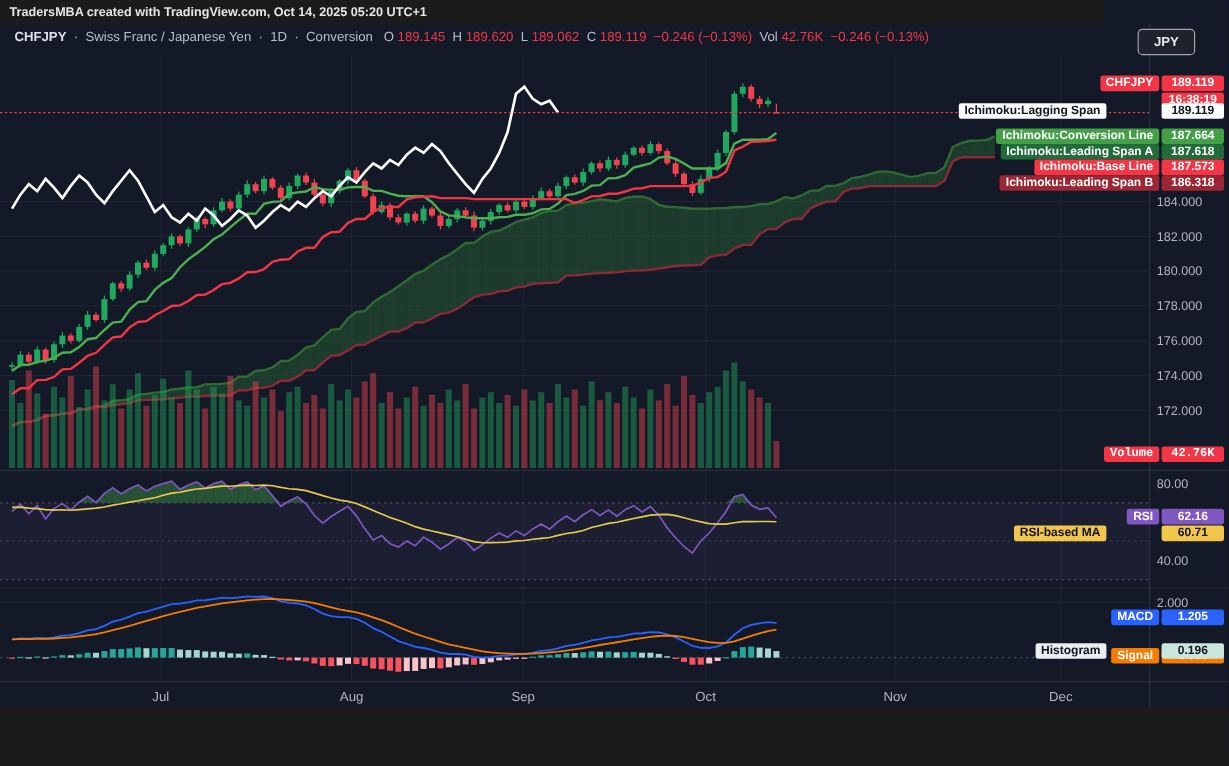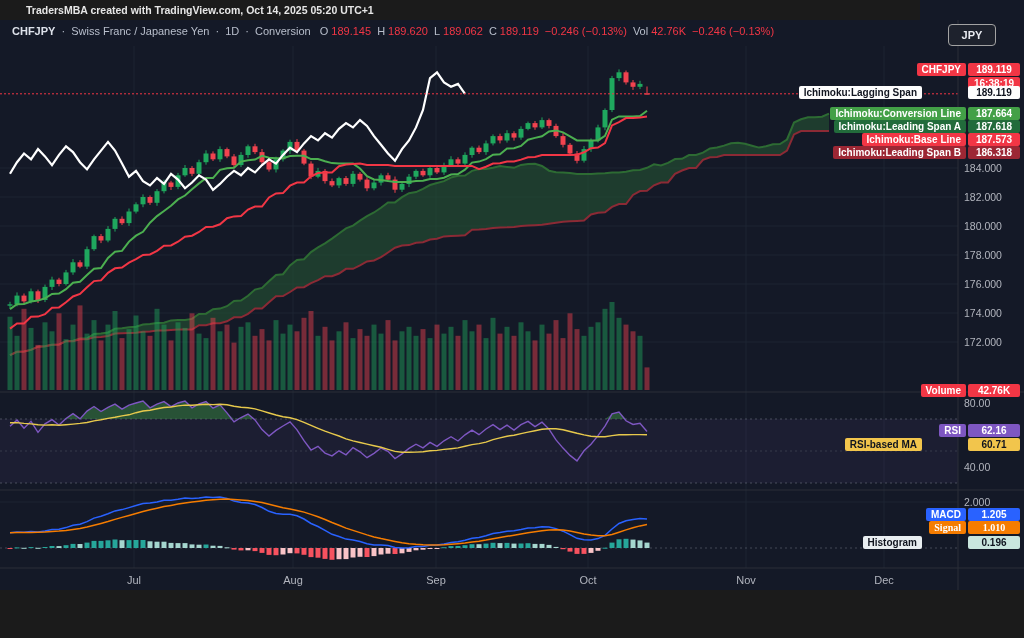--- a/index.html
+++ b/index.html
@@ -1,39 +1,39 @@
 <!DOCTYPE html>
 <html><head>
 <meta charset="utf-8">
 <style>
   html,body{margin:0;padding:0;background:#101010;}
   #app{position:relative;width:1024px;height:638px;overflow:hidden;
        font-family:"Liberation Sans",sans-serif;background:#141927;}
   .topbar{position:absolute;left:0;top:0;width:920px;height:20px;background:#1b1b1b;
-          color:#e6e6e6;font-size:10.5px;font-weight:bold;line-height:20px;padding-left:26px;box-sizing:border-box;}
+          color:#e6e6e6;font-size:10.5px;font-weight:bold;line-height:20px;padding-left:8px;box-sizing:border-box;}
   .footer{position:absolute;left:0;top:590px;width:1024px;height:48px;background:#1b1b1b;}
   .symbolbar{position:absolute;left:12px;top:25px;height:18px;font-size:11px;color:#b9bfcc;white-space:nowrap;z-index:5;}
   .symbolbar .t{color:#dde1ea;font-weight:bold;}
   .symbolbar .red{color:#f23645;}
   .symbolbar span{margin-right:3px;}
   .jpybtn{position:absolute;right:28px;top:24px;width:46px;height:20px;background:#1e222d;border:1px solid #a3a3a3;
           border-radius:4px;color:#e8eaf0;font-size:11px;font-weight:bold;text-align:center;line-height:20px;z-index:6;}
   #svg-holder{position:absolute;left:0;top:20px;width:1024px;height:570px;}
   .badge{position:absolute;display:flex;gap:2px;font-size:10px;font-weight:bold;line-height:13px;z-index:7;}
   .badge .lb{padding:0 5px;border-radius:2px;height:13px;}
   .badge .vl{width:52px;text-align:center;border-radius:2px;height:13px;}
   .wt{color:#fff;} .dk{color:#10141f;margin-left:44px;}
   .bg-red{background:#f23645;} .bg-white{background:#fdfdfd;} .bg-green{background:#43a047;}
   .bg-dgreen{background:#226b3b;} .bg-dred{background:#9c2734;} .bg-purple{background:#7e57c2;}
   .bg-yellow{background:#f2c54c;} .bg-blue{background:#2962ff;} .bg-orange{background:#f57c00;}
   .bg-pale{background:#e9eef1;} .bg-paleteal{background:#c9e6de;}
   .b-symbol{top:63px;right:4px;} .b-count{top:77px;right:4px;} .b-lag{top:86px;right:4px;}
   .b-conv{top:107px;right:4px;} .b-spana{top:120px;right:4px;} .b-base{top:133px;right:4px;}
-  .b-spanb{top:146px;right:4px;} .b-vol{top:384px;right:4px;} .b-rsi{top:424px;right:4px;}
-  .b-rsima{top:438px;right:4px;} .b-macd{top:508px;right:4px;} .b-signal{top:521px;right:4px;font-family:Liberation Serif, serif;}
+  .b-spanb{top:146px;right:4px;} .b-vol{top:372px;right:4px;font-family:Liberation Mono, monospace;} .b-rsi{top:424px;right:4px;}
+  .b-rsima{top:438px;right:4px;} .b-macd{top:508px;right:4px;} .b-signal{top:540px;right:4px;}
   .b-hist{top:536px;right:4px;}
 </style>
 </head>
 <body>
 
 <div id="app">
 
   <div class="topbar">
     <span>TradersMBA created with TradingView.com, Oct 14, 2025 05:20 UTC+1</span>
   </div>

